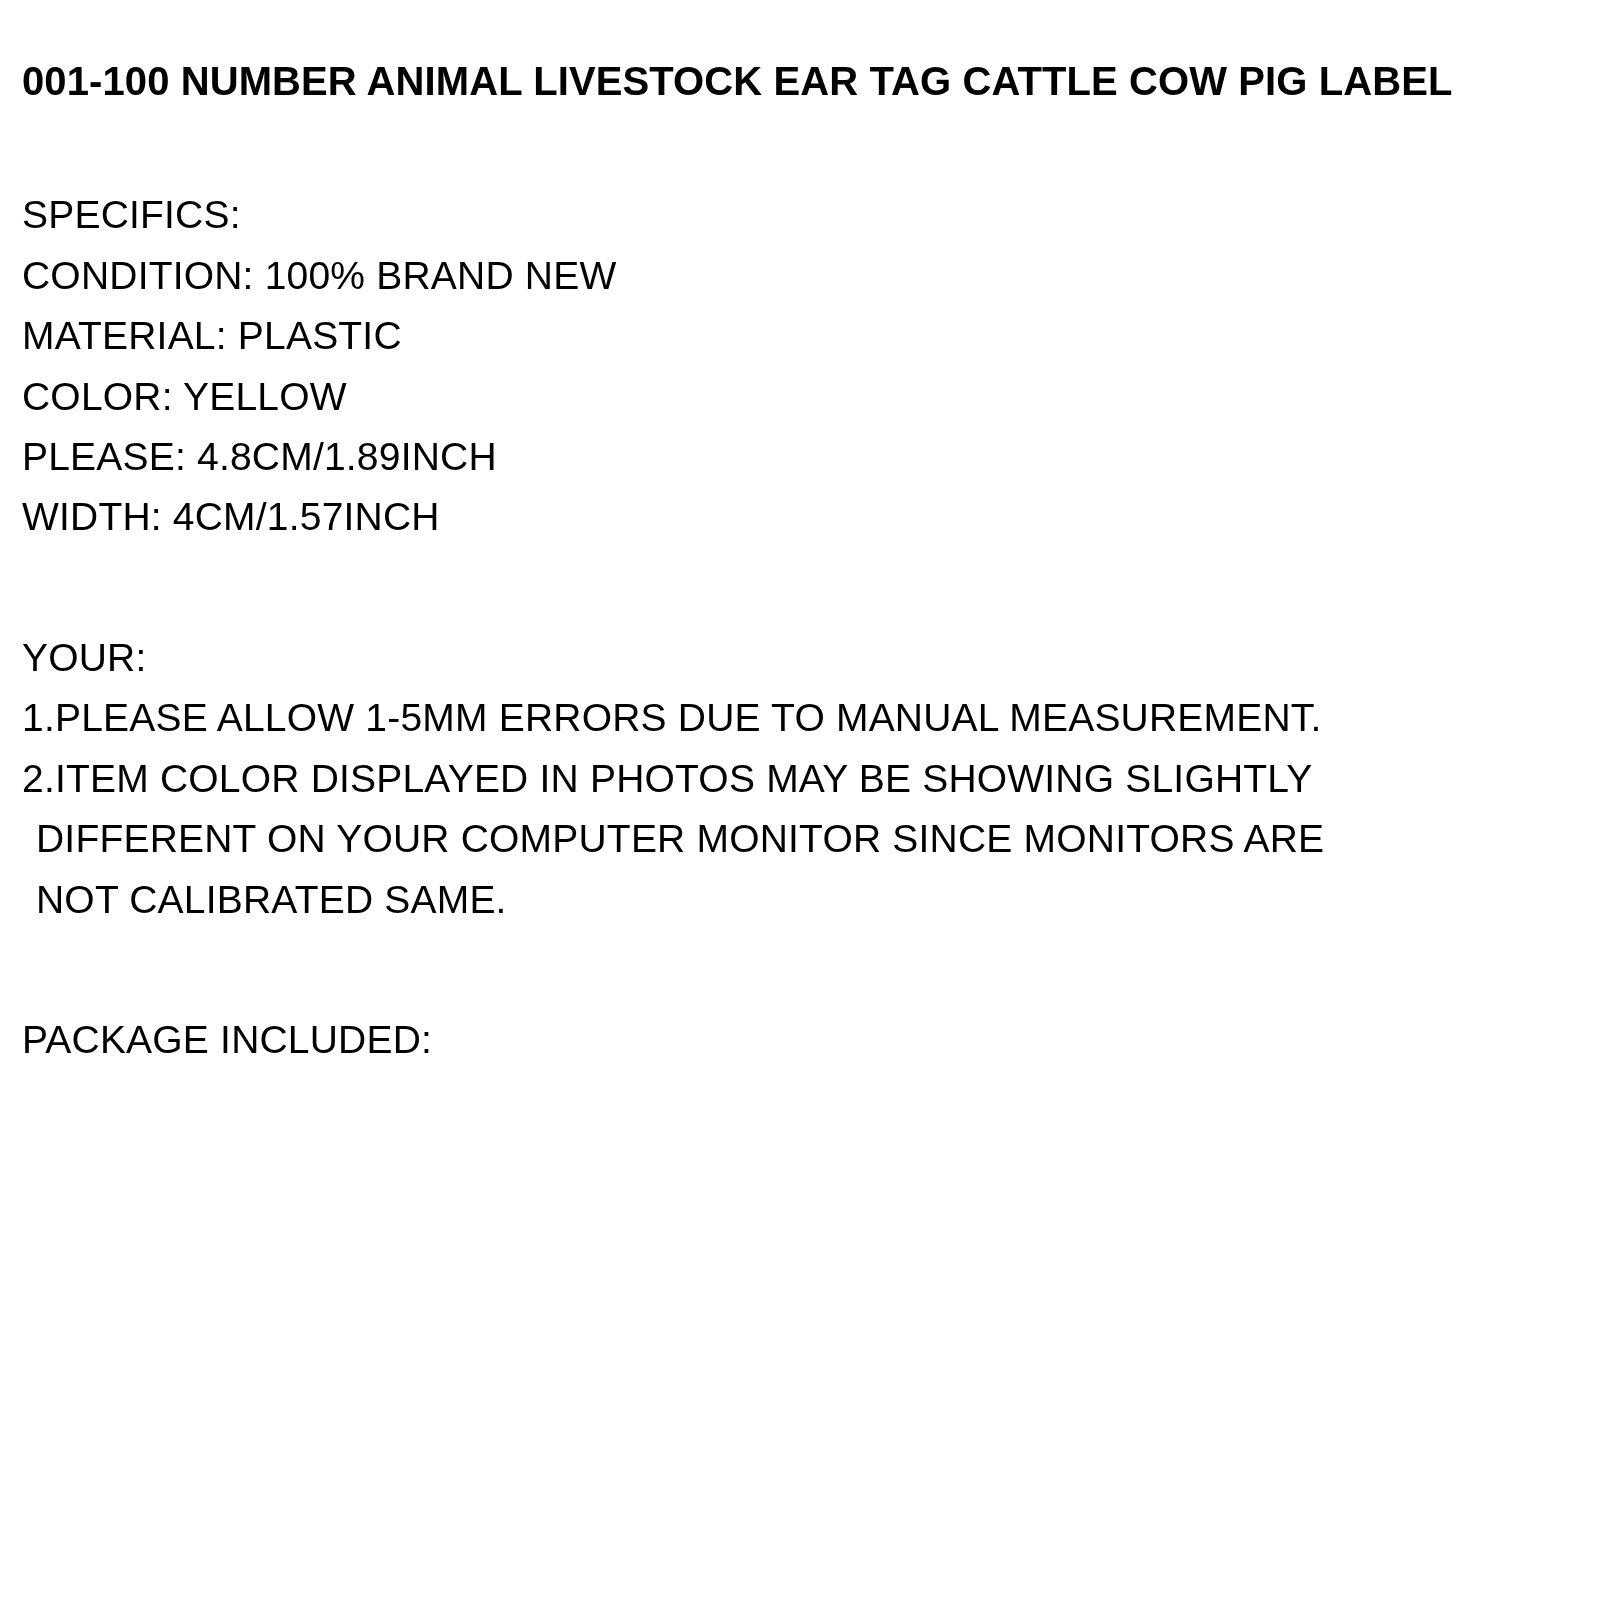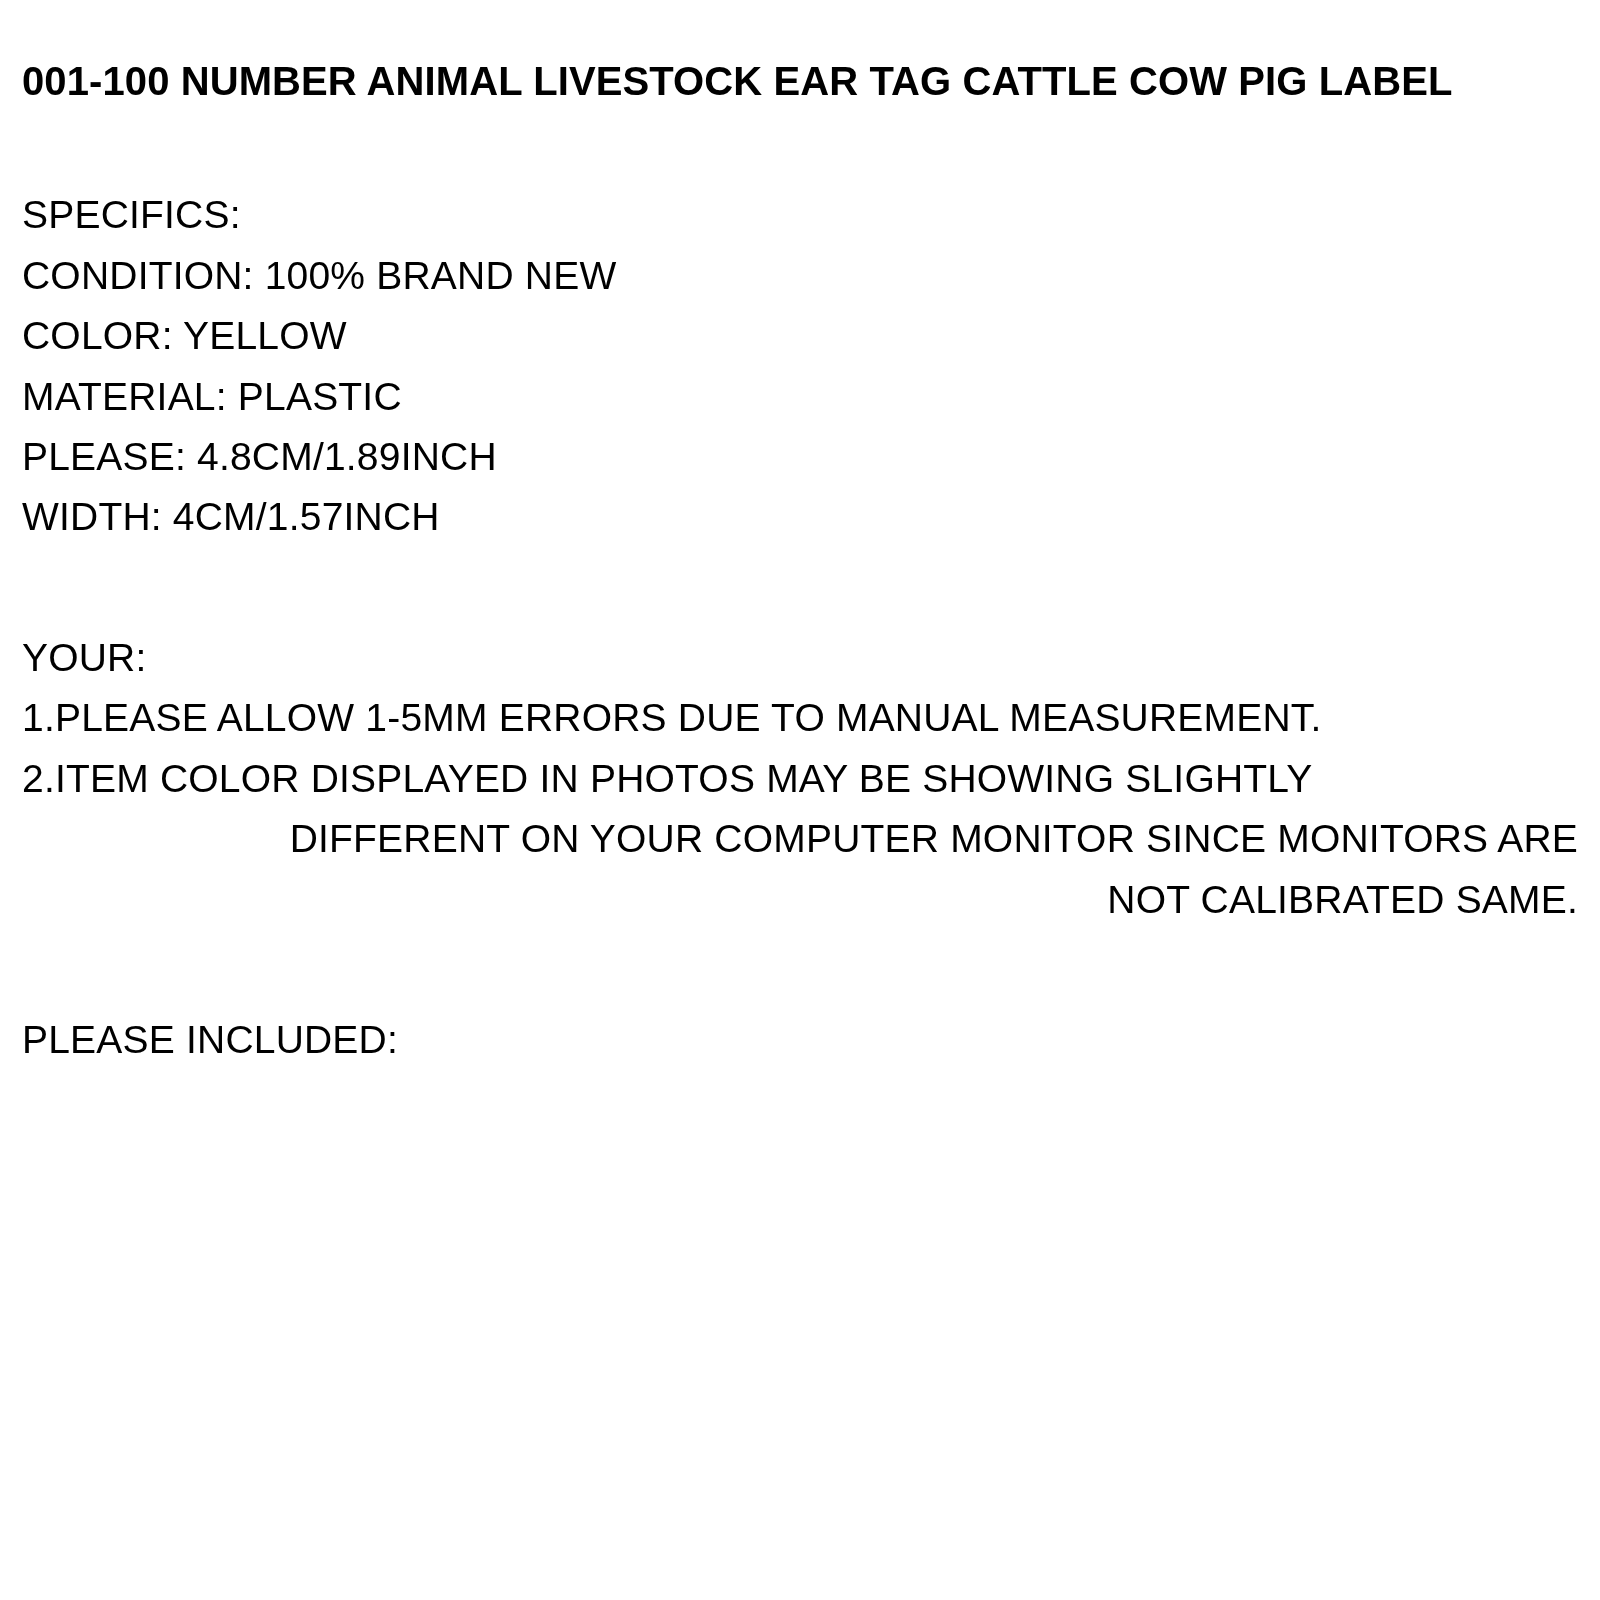--- a/index.html
+++ b/index.html
@@ -33,44 +33,43 @@
   }
   .line {
     font-size: 39px;
     font-weight: normal;
     line-height: 1.55;
     letter-spacing: 0.2px;
     white-space: nowrap;
   }
   .line.indent {
     padding-left: 14px;
-    text-align: right;
   }
 </style>
 </head>
 <body>
 
 <div class="page">
 
   <div class="title">001-100 NUMBER ANIMAL LIVESTOCK EAR TAG CATTLE COW PIG LABEL</div>
 
   <div class="block">
     <div class="line">SPECIFICS:</div>
     <div class="line">CONDITION: 100% BRAND NEW</div>
+    <div class="line">MATERIAL: PLASTIC</div>
     <div class="line">COLOR: YELLOW</div>
-    <div class="line">MATERIAL: PLASTIC</div>
     <div class="line">PLEASE: 4.8CM/1.89INCH</div>
     <div class="line">WIDTH: 4CM/1.57INCH</div>
   </div>
 
   <div class="block">
     <div class="line">YOUR:</div>
     <div class="line">1.PLEASE ALLOW 1-5MM ERRORS DUE TO MANUAL MEASUREMENT.</div>
     <div class="line">2.ITEM COLOR DISPLAYED IN PHOTOS MAY BE SHOWING SLIGHTLY</div>
     <div class="line indent">DIFFERENT ON YOUR COMPUTER MONITOR SINCE MONITORS ARE</div>
     <div class="line indent">NOT CALIBRATED SAME.</div>
   </div>
 
   <div class="block">
-    <div class="line">PLEASE INCLUDED:</div>
+    <div class="line">PACKAGE INCLUDED:</div>
   </div>
 
 </div>
 
 </body></html>

